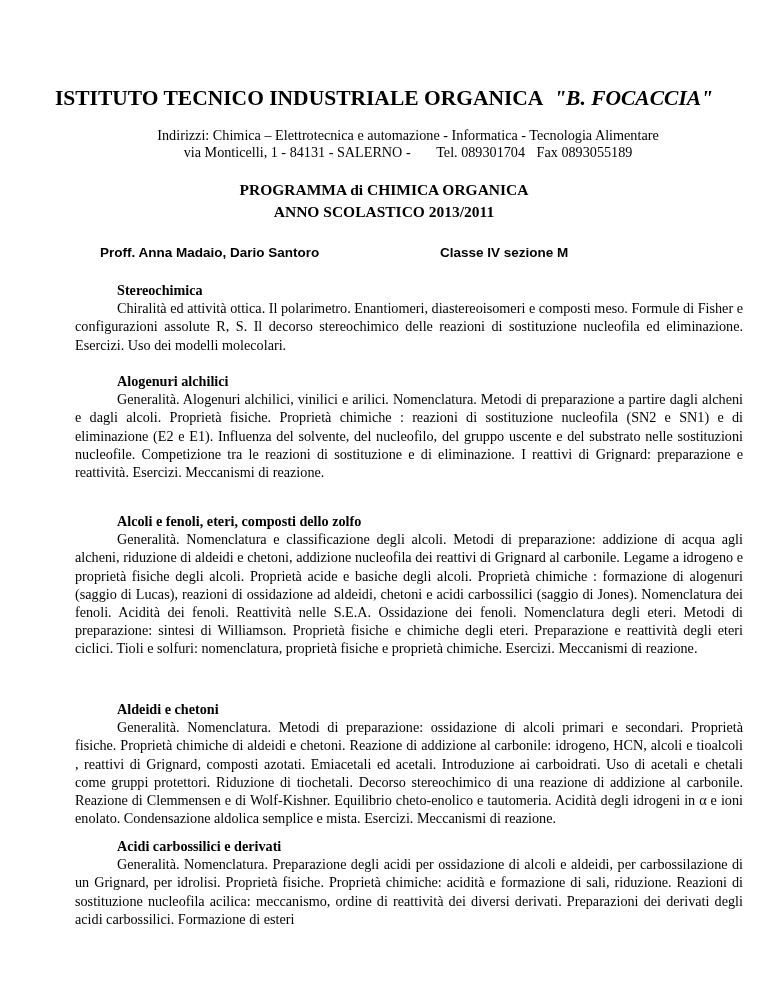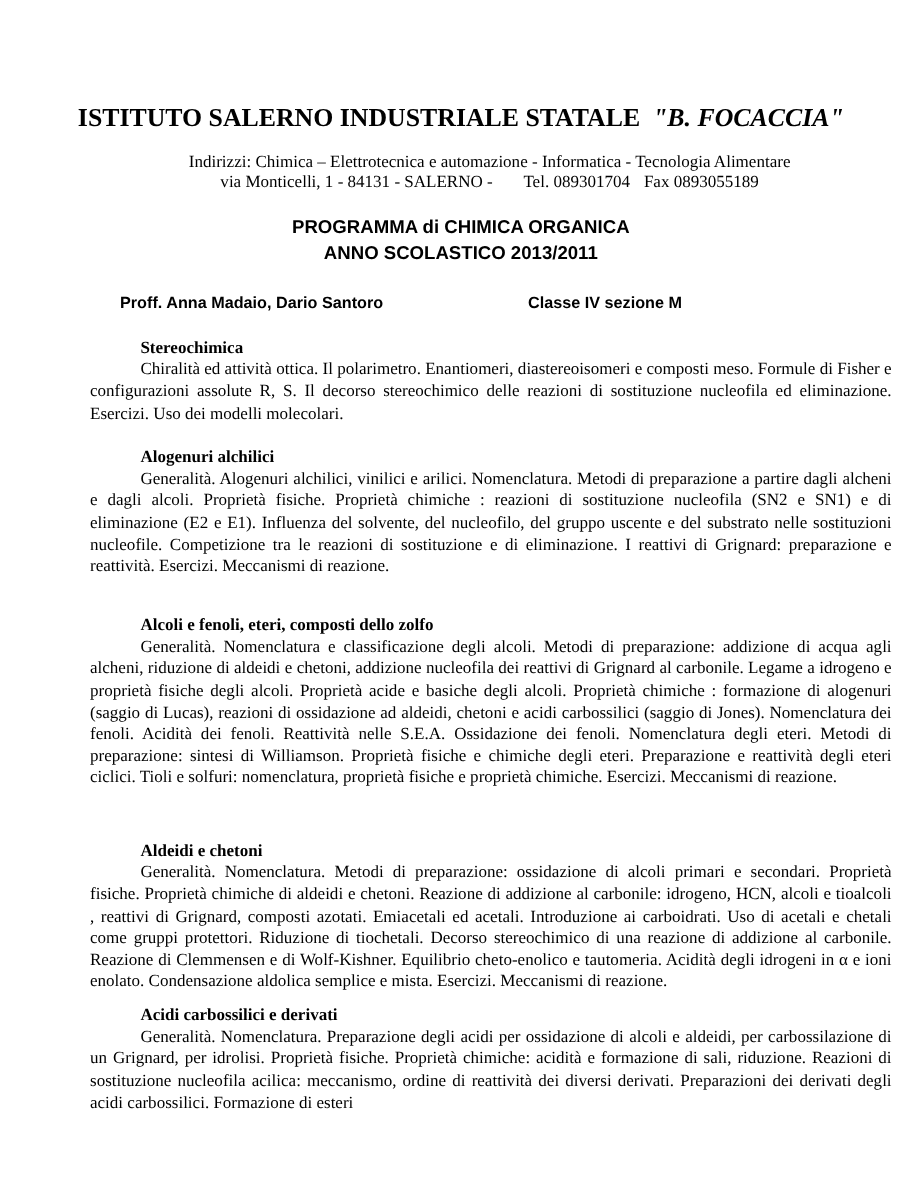--- a/index.html
+++ b/index.html
@@ -11,39 +11,39 @@
     }
     .school-title .name { font-style: italic; }
     .address {
       position: absolute; left: 0; top: 127px; width: 768px; text-align: center;
       font-family: "Liberation Serif", serif; font-size: 14.2px; line-height: 17px; margin-left: 24px;
     }
     .address .tel { margin-left: 22px; }
     .address .fax { margin-left: 8px; }
     .prog-title {
       position: absolute; left: 0; top: 179px; width: 768px; text-align: center;
-      font-family: Liberation Sans, sans-serif; font-weight: bold; font-size: 15.5px; line-height: 22px;
+      font-family: Liberation Serif, serif; font-weight: bold; font-size: 15.5px; line-height: 22px;
     }
     .staff-row {
       position: absolute; top: 245px; left: 0; width: 768px;
       font-family: "Liberation Sans", sans-serif; font-weight: bold; font-size: 13.5px;
     }
     .staff-row .teachers { position: absolute; left: 100px; }
     .staff-row .classe { position: absolute; left: 440px; }
     .section { position: absolute; left: 75px; width: 668px; font-family: "Liberation Serif", serif; font-size: 14.2px; line-height: 18.2px; }
     .section .heading { font-weight: bold; padding-left: 42px; }
     .section .body { text-align: justify; text-indent: 42px; }
   </style>
 </head>
 <body>
 
 <div class="page">
 
   <div class="school-title">
-    <span>ISTITUTO SALERNO INDUSTRIALE STATALE</span>&nbsp;
+    <span>ISTITUTO TECNICO INDUSTRIALE ORGANICA</span>&nbsp;
     <span class="name">"B. FOCACCIA"</span>
   </div>
 
   <div class="address">
     <div>Indirizzi: Chimica – Elettrotecnica e automazione - Informatica - Tecnologia Alimentare</div>
     <div>
       <span>via Monticelli, 1 - 84131   - SALERNO -</span>
       <span class="tel">Tel. 089301704</span>
       <span class="fax">Fax 0893055189</span>
     </div>

